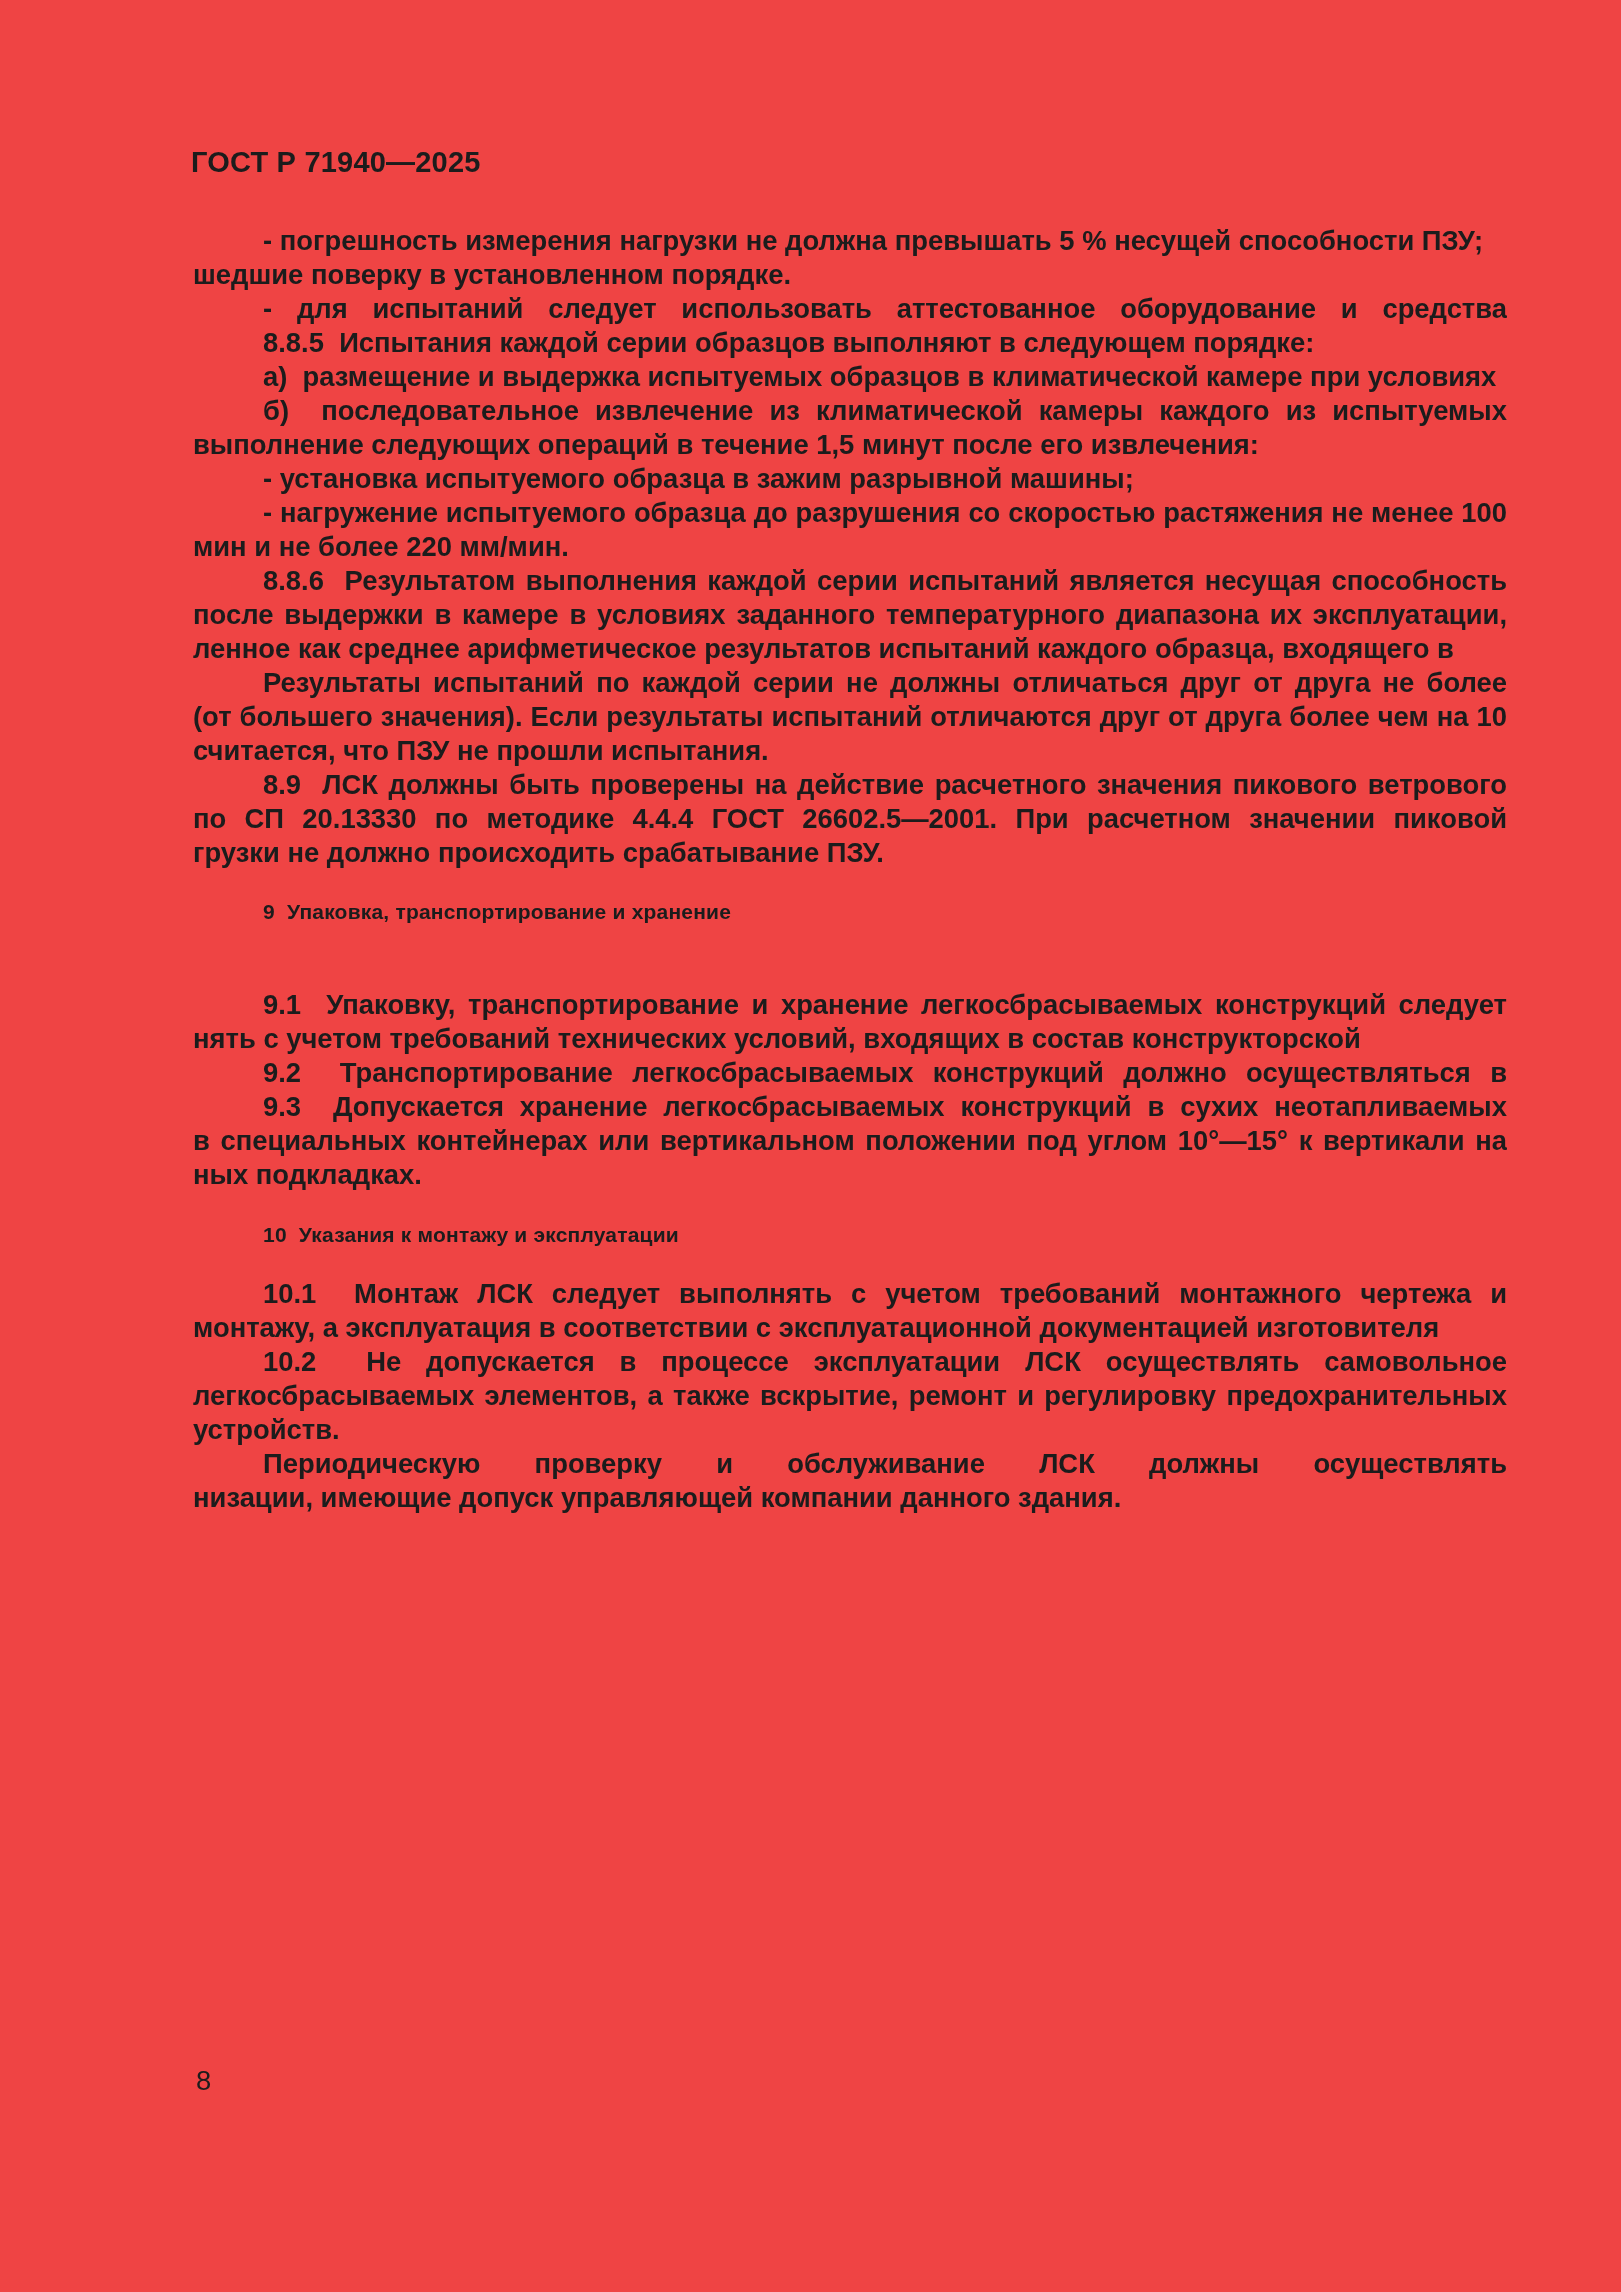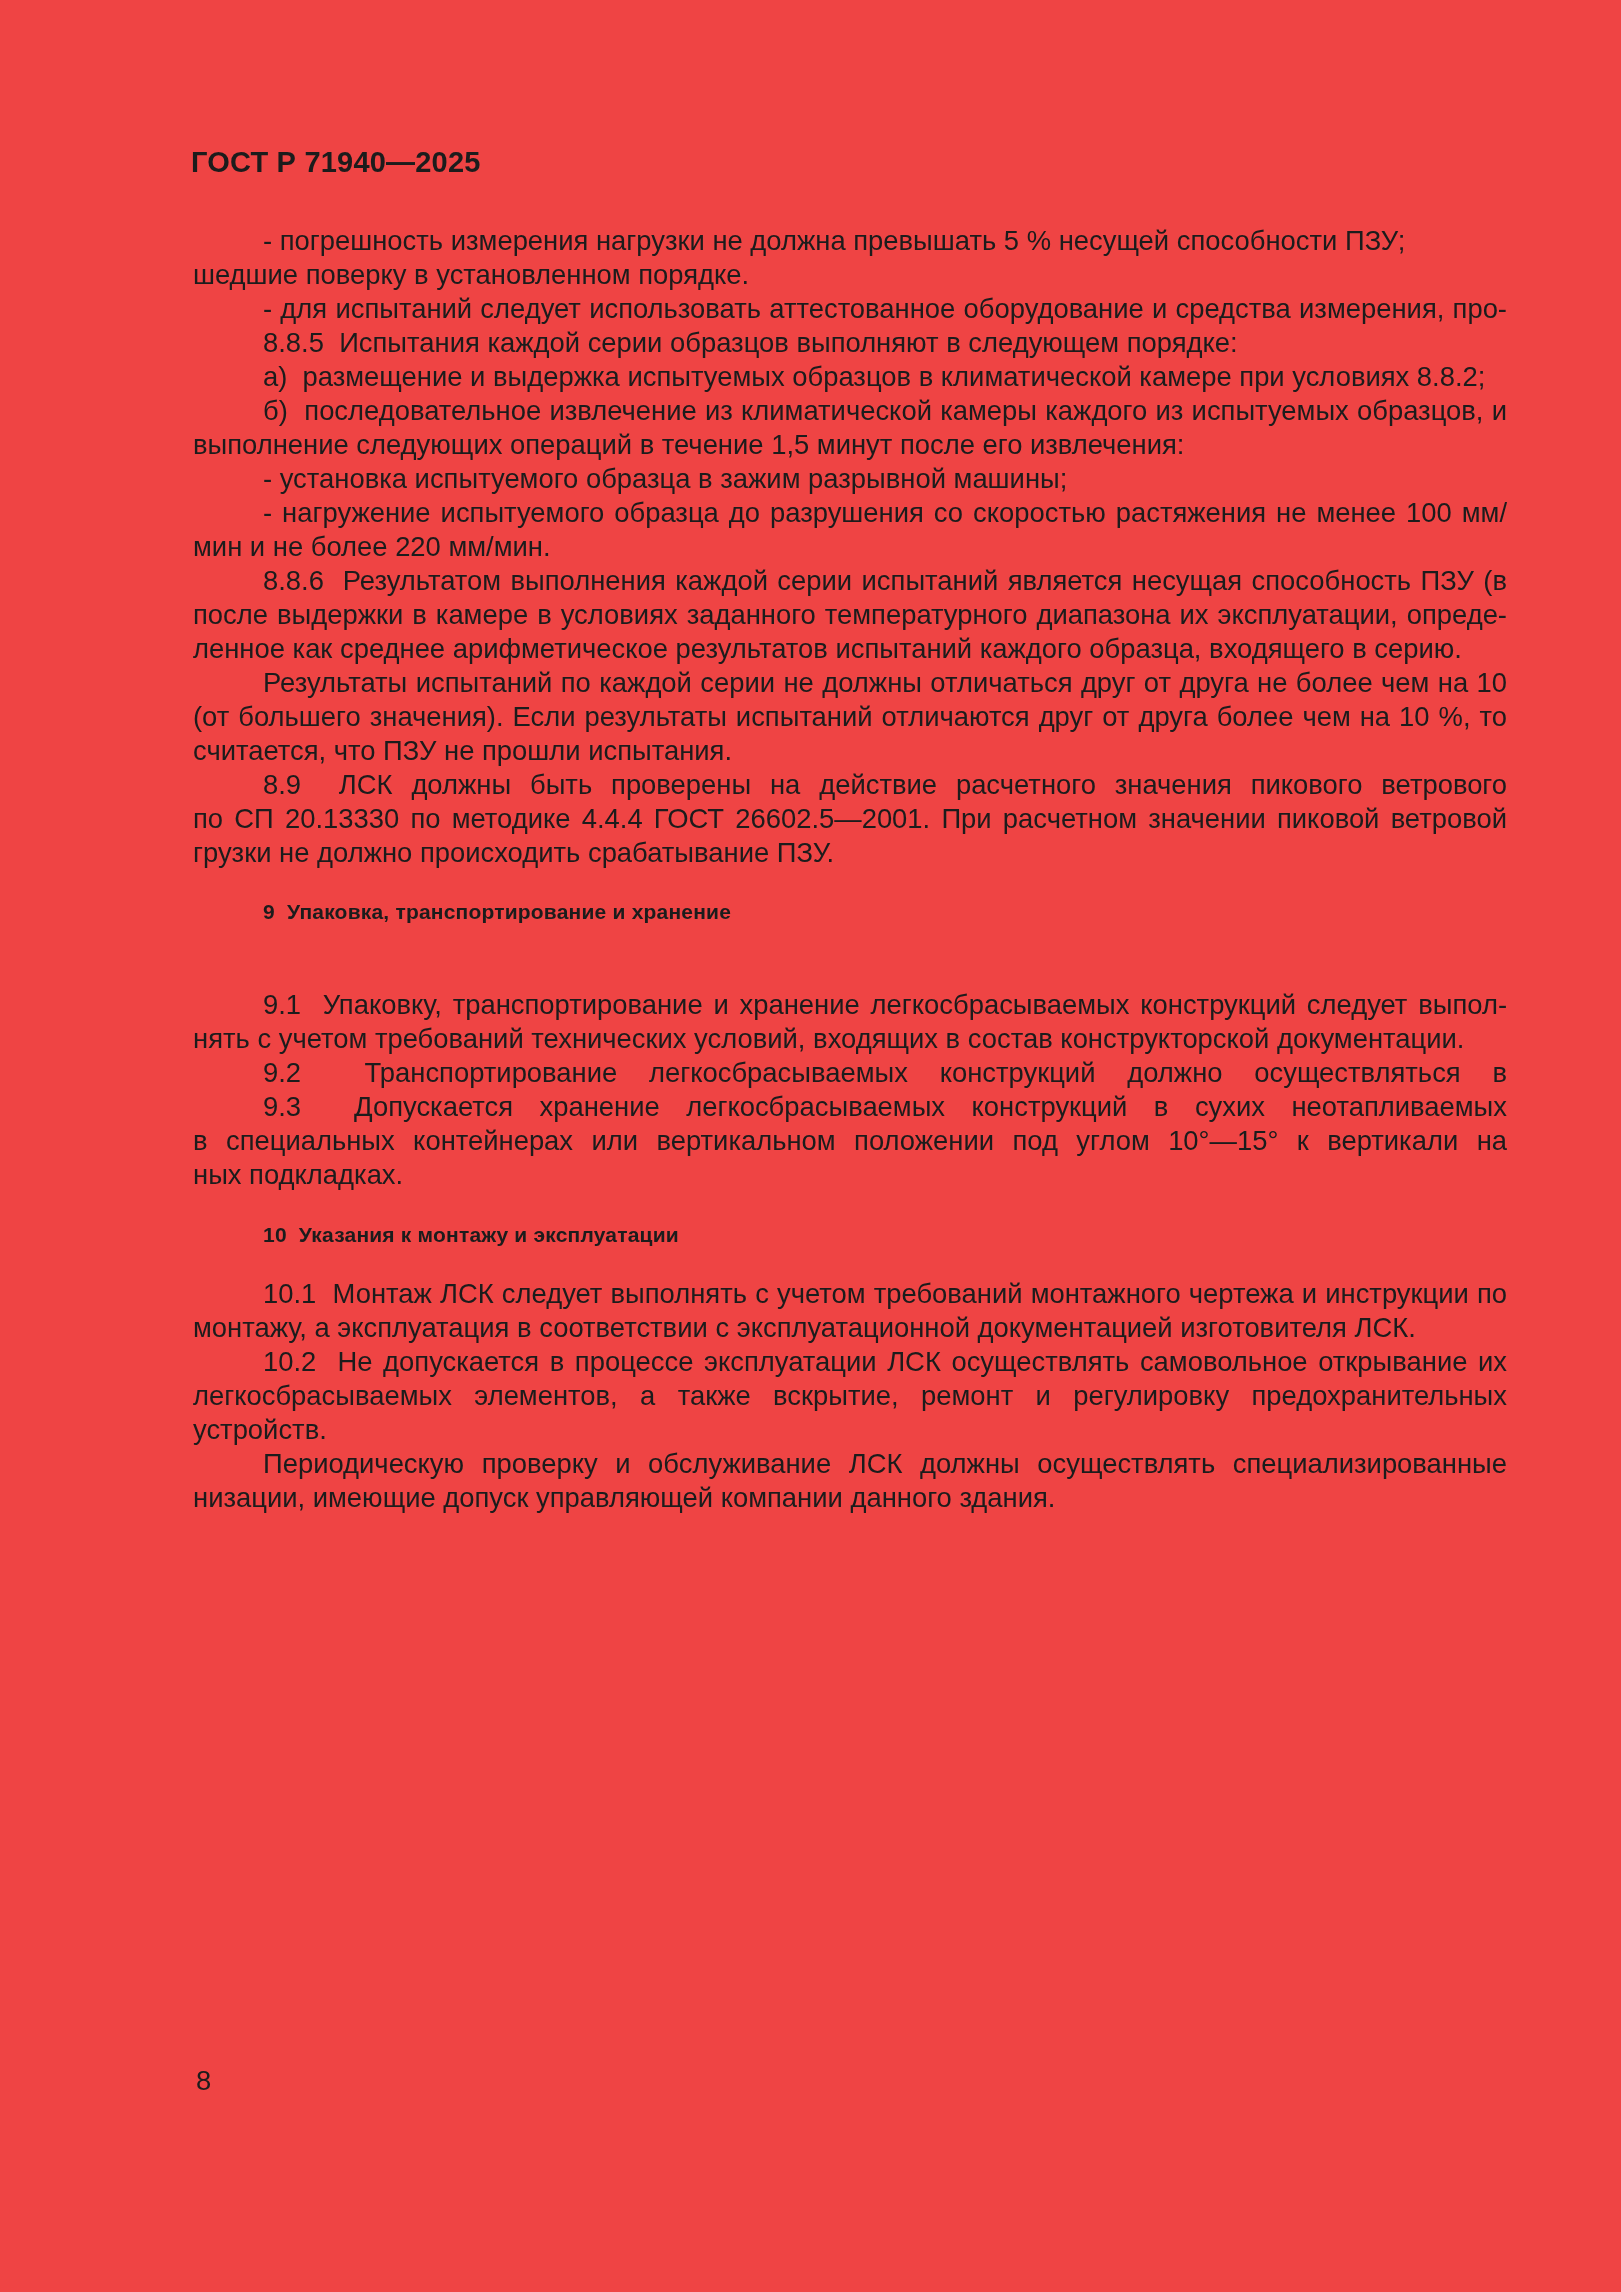--- a/index.html
+++ b/index.html
@@ -11,21 +11,21 @@
     color:#1c1c1c;
     overflow:hidden;
   }
   .running-header{
     position:absolute;left:191px;top:145px;
     font-size:29px;font-weight:bold;line-height:35px;
     letter-spacing:0.2px;
   }
   .tblock{
     position:absolute;left:193px;width:1314px;
-    font-size:27.4px;line-height:34px;
+    font-size:27.4px;line-height:34px;font-weight:bold;
   }
   #sec8{top:224px;}
   #sec9{top:988px;}
   #sec10{top:1277px;}
   .sec-heading{
     position:absolute;left:193px;width:1314px;
     font-size:21px;font-weight:bold;line-height:39px;
     padding-left:70px;box-sizing:border-box;
     letter-spacing:0.2px;
   }

